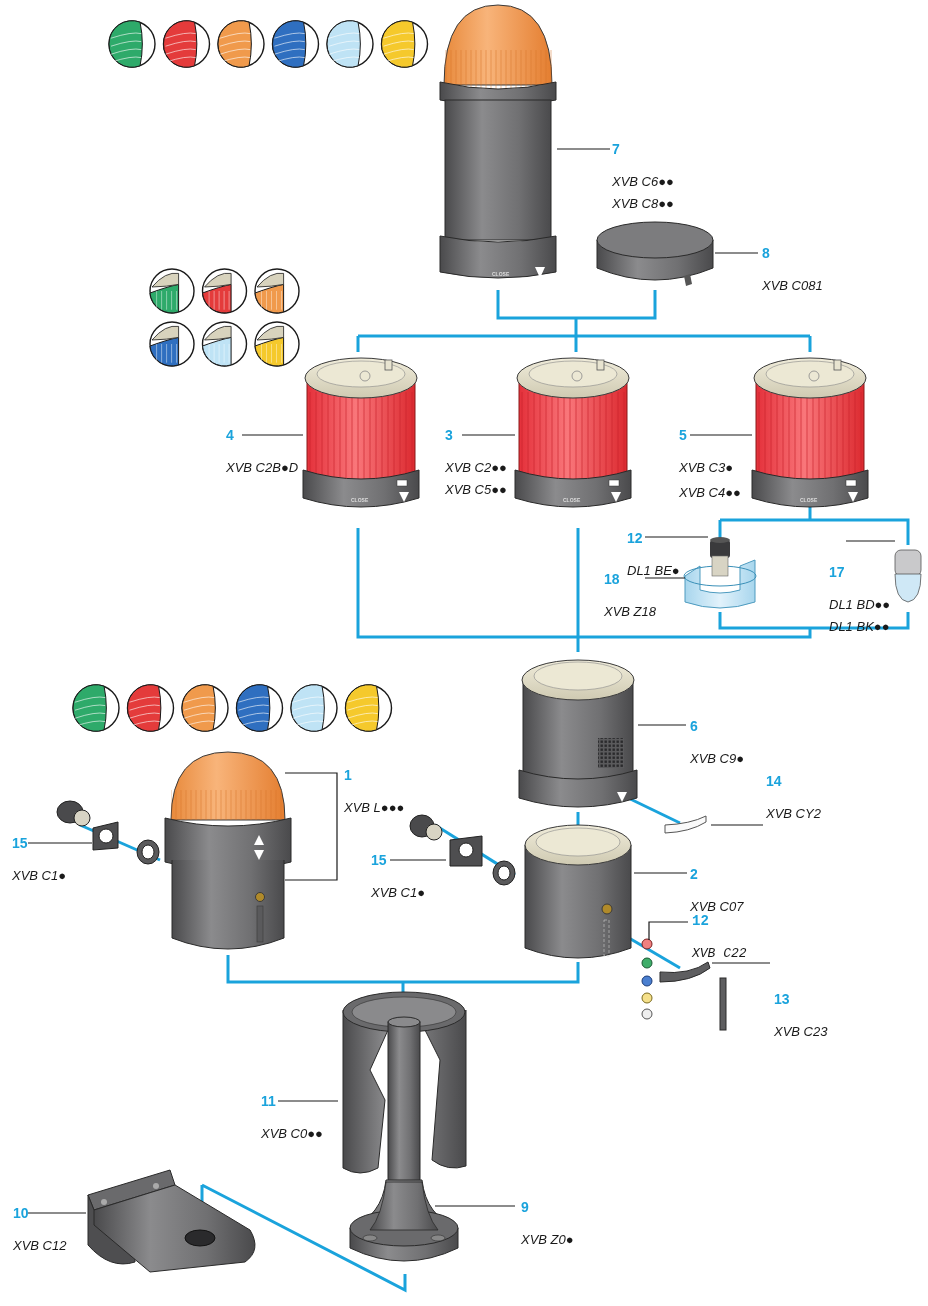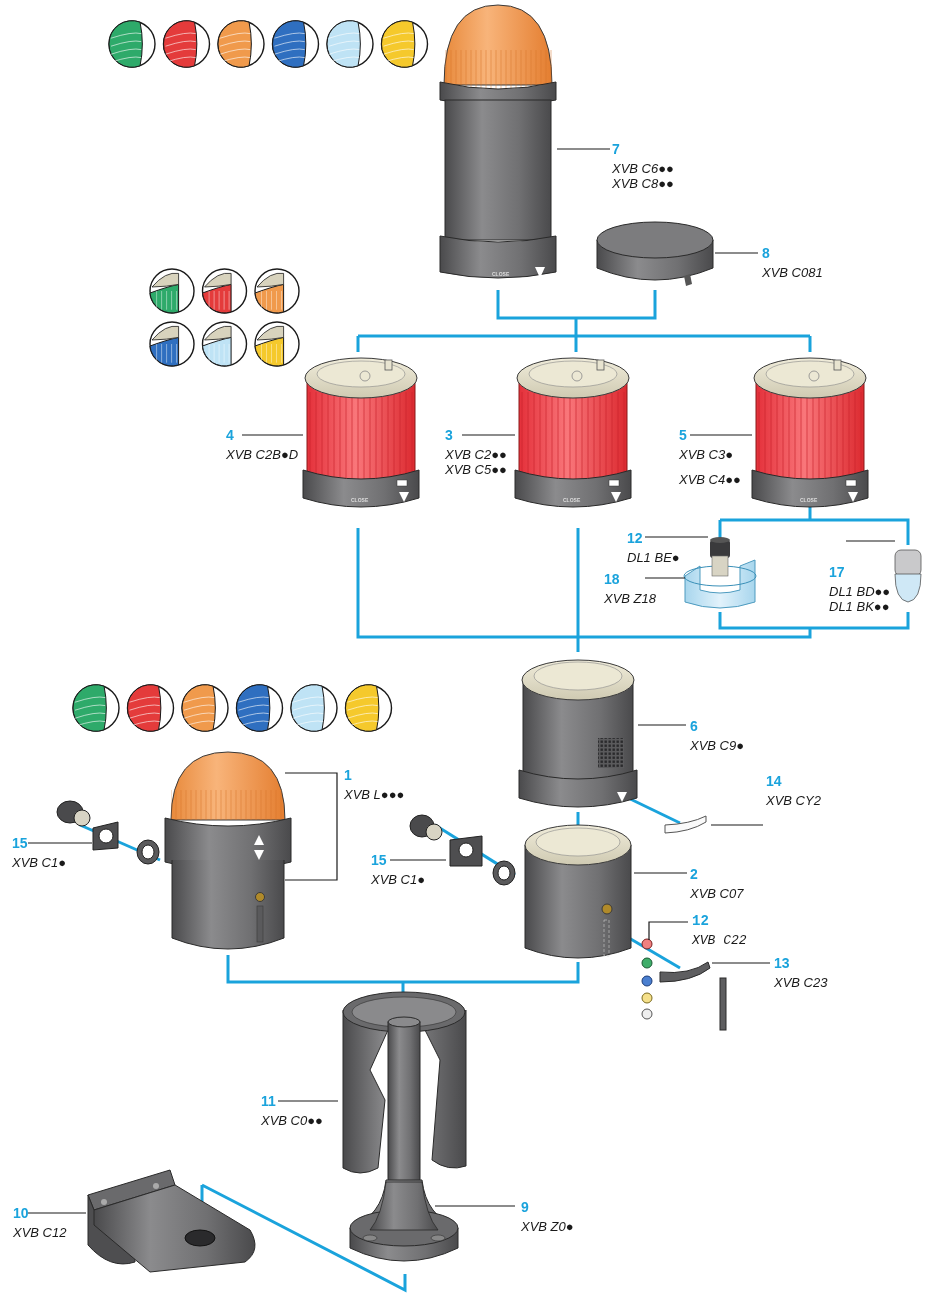--- a/index.html
+++ b/index.html
@@ -1,21 +1,21 @@
 <!DOCTYPE html>
 <html><head>
 <meta charset="utf-8">
 <style>
   html,body{margin:0;padding:0;background:#ffffff;}
   body{width:928px;height:1306px;position:relative;overflow:hidden;font-family:"Liberation Sans",sans-serif;}
   #stage{position:absolute;left:0;top:0;width:928px;height:1306px;}
   .lbl{position:absolute;line-height:1;}
   .lbl .num{display:block;font-weight:bold;font-size:14px;color:#1aa3dc;}
-  .lbl .ref{display:block;font-style:italic;font-size:13px;color:#1a1a1a;margin-top:6px;white-space:nowrap;}
-  .lbl .ref + .ref{margin-top:2px;}
+  .lbl .ref{display:block;font-style:italic;font-size:13px;color:#1a1a1a;margin-top:19px;white-space:nowrap;}
+  .lbl .ref + .ref{margin-top:9px;}
   svg text{font-family:"Liberation Sans",sans-serif;}
 </style>
 </head>
 <body>
 
 <div id="stage">
 <svg width="928" height="1306" viewBox="0 0 928 1306" xmlns="http://www.w3.org/2000/svg">
   <defs>
     <linearGradient id="gBody" x1="0" x2="1" y1="0" y2="0">
       <stop offset="0" stop-color="#4a4a4c"></stop>
@@ -466,21 +466,21 @@
   <span class="ref">XVB L●●●</span>
 </div>
 <div class="lbl" style="left:690px;top:867px;">
   <span class="num">2</span>
   <span class="ref">XVB C07</span>
 </div>
 <div class="lbl" style="left:692px;top:914px;font-family:Liberation Mono, monospace;">
   <span class="num">12</span>
   <span class="ref">XVB C22</span>
 </div>
-<div class="lbl" style="left:774px;top:956px;">
+<div class="lbl" style="left:774px;top:992px;">
   <span class="num">13</span>
   <span class="ref">XVB C23</span>
 </div>
 <div class="lbl" style="left:12px;top:836px;">
   <span class="num">15</span>
   <span class="ref">XVB C1●</span>
 </div>
 <div class="lbl" style="left:371px;top:853px;">
   <span class="num">15</span>
   <span class="ref">XVB C1●</span>

